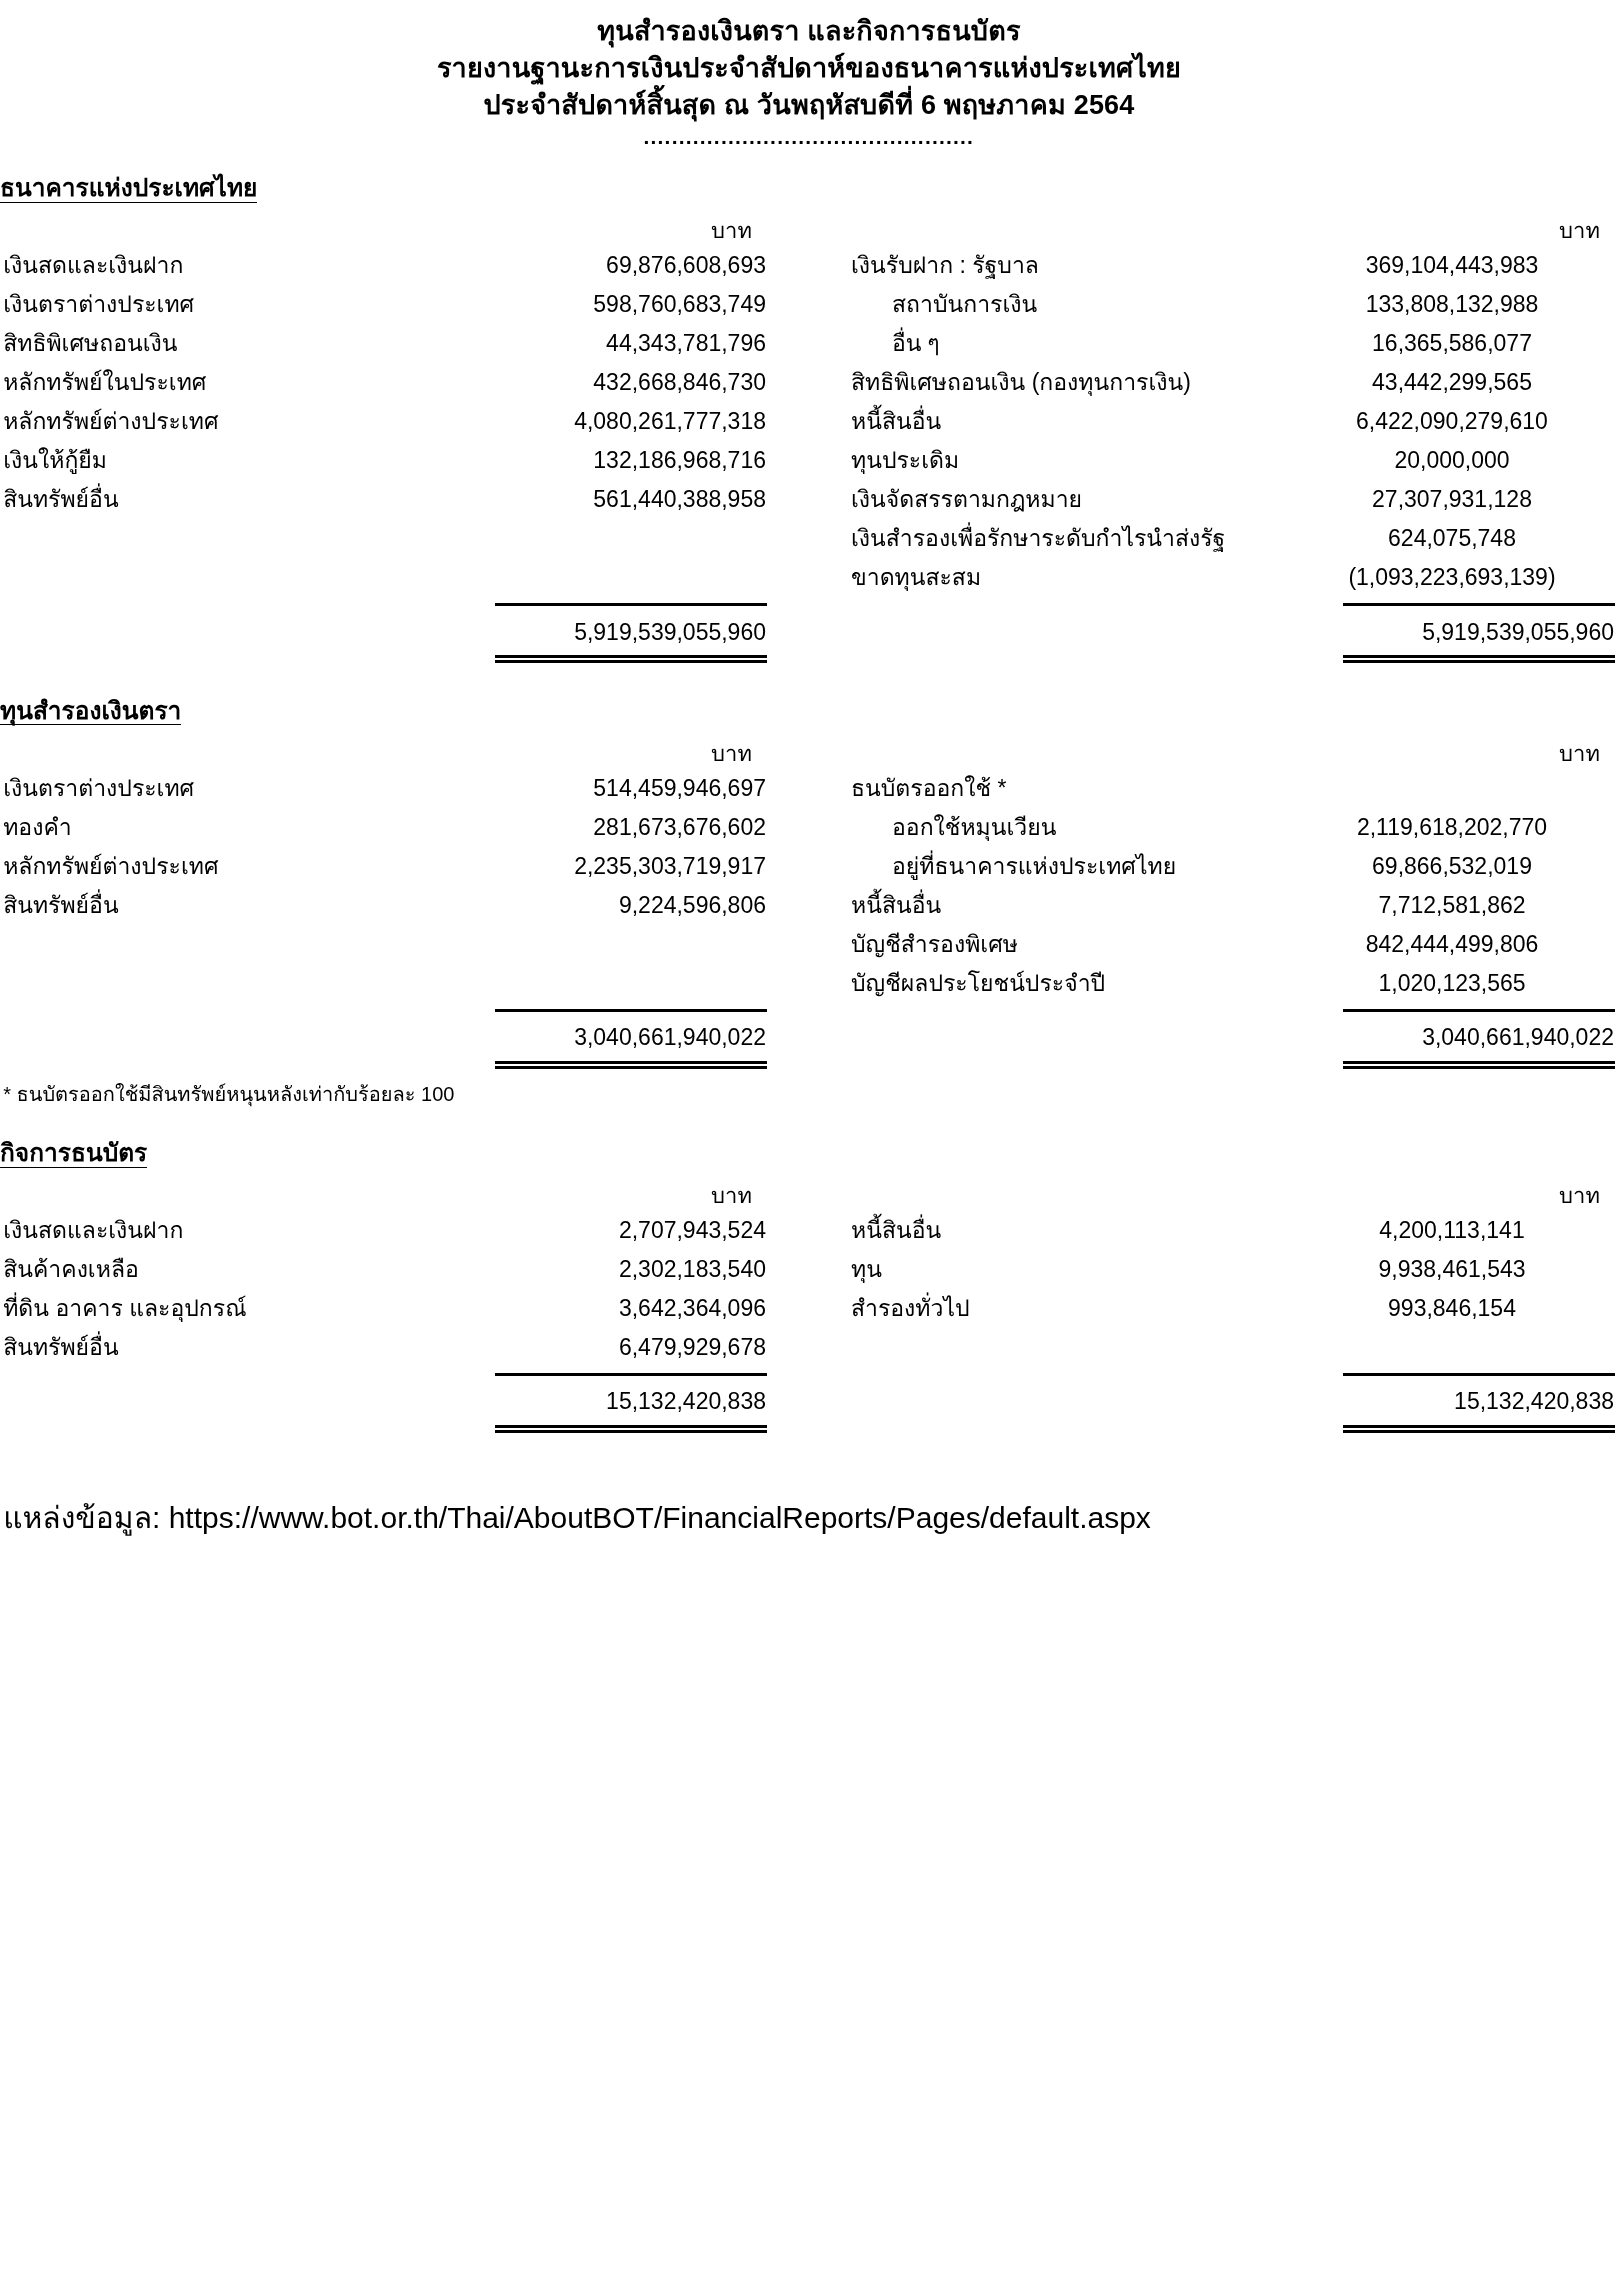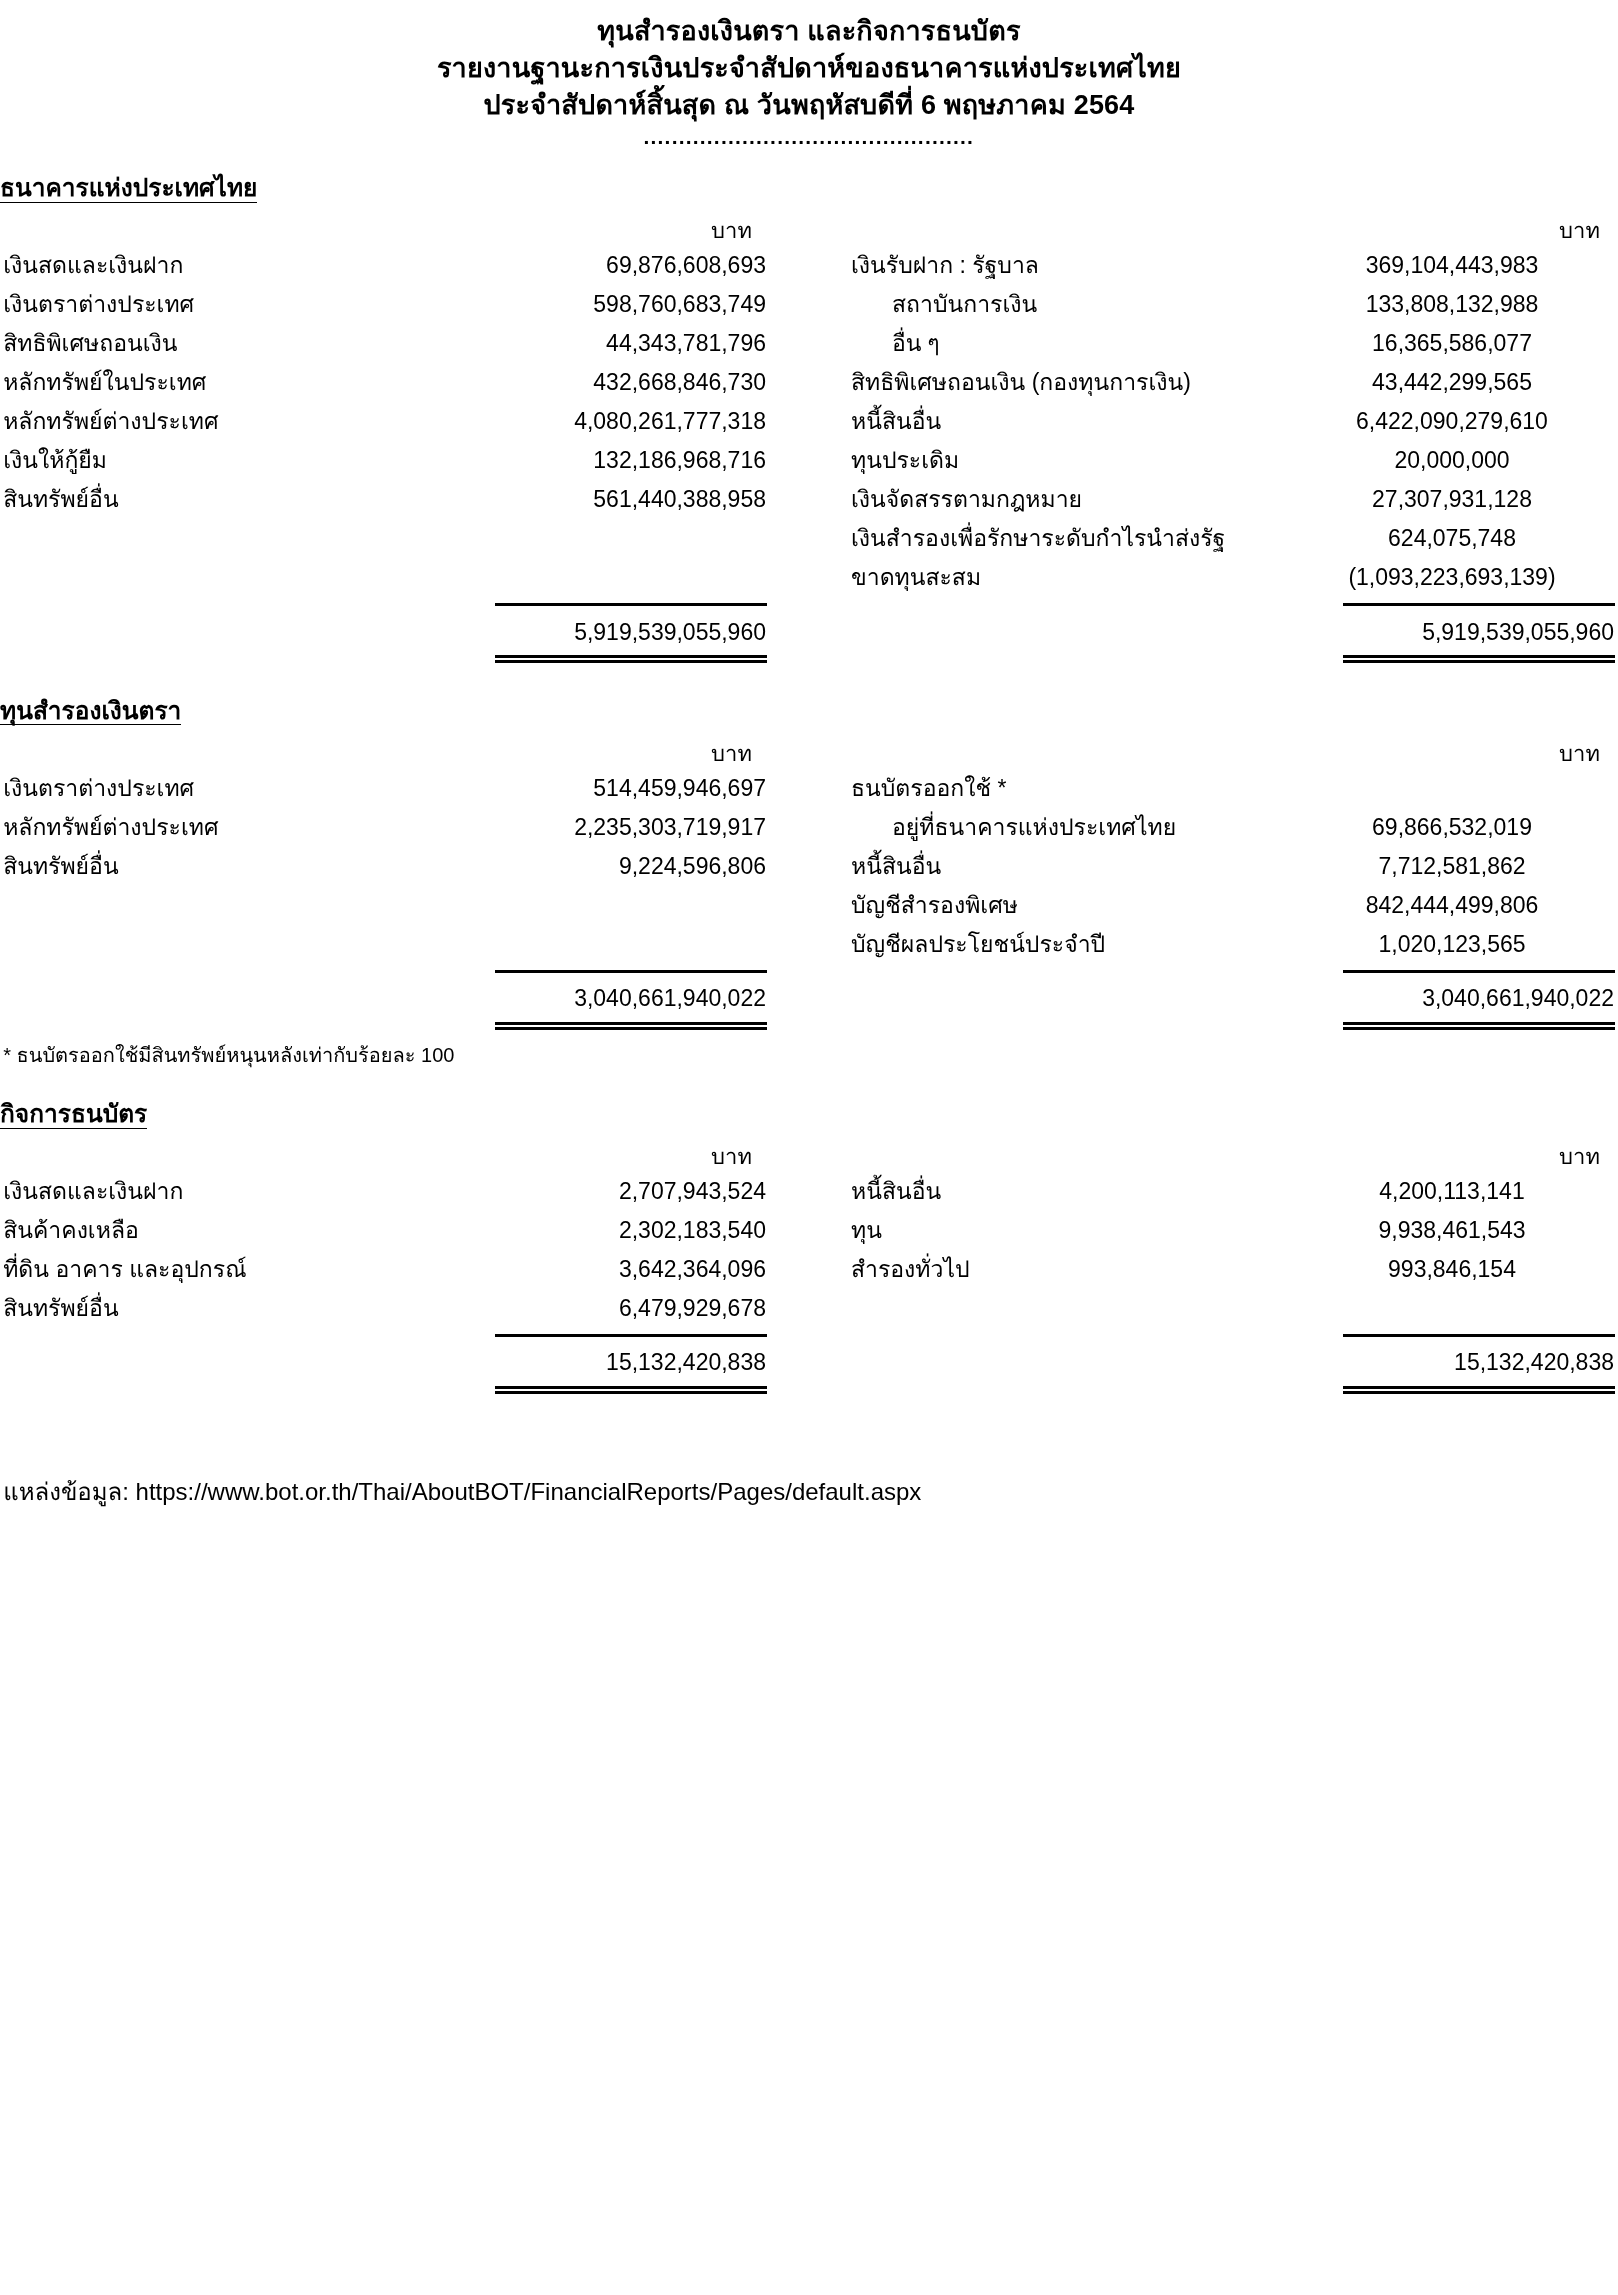--- a/index.html
+++ b/index.html
@@ -122,23 +122,22 @@
   }
   .total-val.l { left: 442px;  width: 324px; text-align: right; }
   .total-val.r { left: 1290px; width: 324px; text-align: right; }
 
   .footnote {
     font-size: 20px;
     margin-left: 3.2px;
     margin-top: 4.7px;
   }
   .source {
-    font-size: 24px;
+    font-size: 30px;
     margin-left: 3.2px;
-    margin-top: 17px;
   }
   .spacer-fill { position: relative; }
 </style>
 </head>
 <body>
 
 <div class="page">
 
   <div class="title-block">
     <div class="title-line">ทุนสำรองเงินตรา และกิจการธนบัตร</div>
@@ -230,20 +229,26 @@
       <div class="unit-right">บาท</div>
     </div>
     <div class="tbl">
       <div class="row">
         <div class="cell lbl-l">เงินตราต่างประเทศ</div>
         <div class="cell val-l">514,459,946,697</div>
         <div class="cell lbl-r">ธนบัตรออกใช้ *</div>
         <div class="cell val-r"></div>
       </div>
       <div class="row">
+        <div class="cell lbl-l">ทองคำ</div>
+        <div class="cell val-l">281,673,676,602</div>
+        <div class="cell lbl-r indent">ออกใช้หมุนเวียน</div>
+        <div class="cell val-r">2,119,618,202,770</div>
+      </div>
+      <div class="row">
         <div class="cell lbl-l">หลักทรัพย์ต่างประเทศ</div>
         <div class="cell val-l">2,235,303,719,917</div>
         <div class="cell lbl-r indent">อยู่ที่ธนาคารแห่งประเทศไทย</div>
         <div class="cell val-r">69,866,532,019</div>
       </div>
       <div class="row">
         <div class="cell lbl-l">สินทรัพย์อื่น</div>
         <div class="cell val-l">9,224,596,806</div>
         <div class="cell lbl-r">หนี้สินอื่น</div>
         <div class="cell val-r">7,712,581,862</div>

